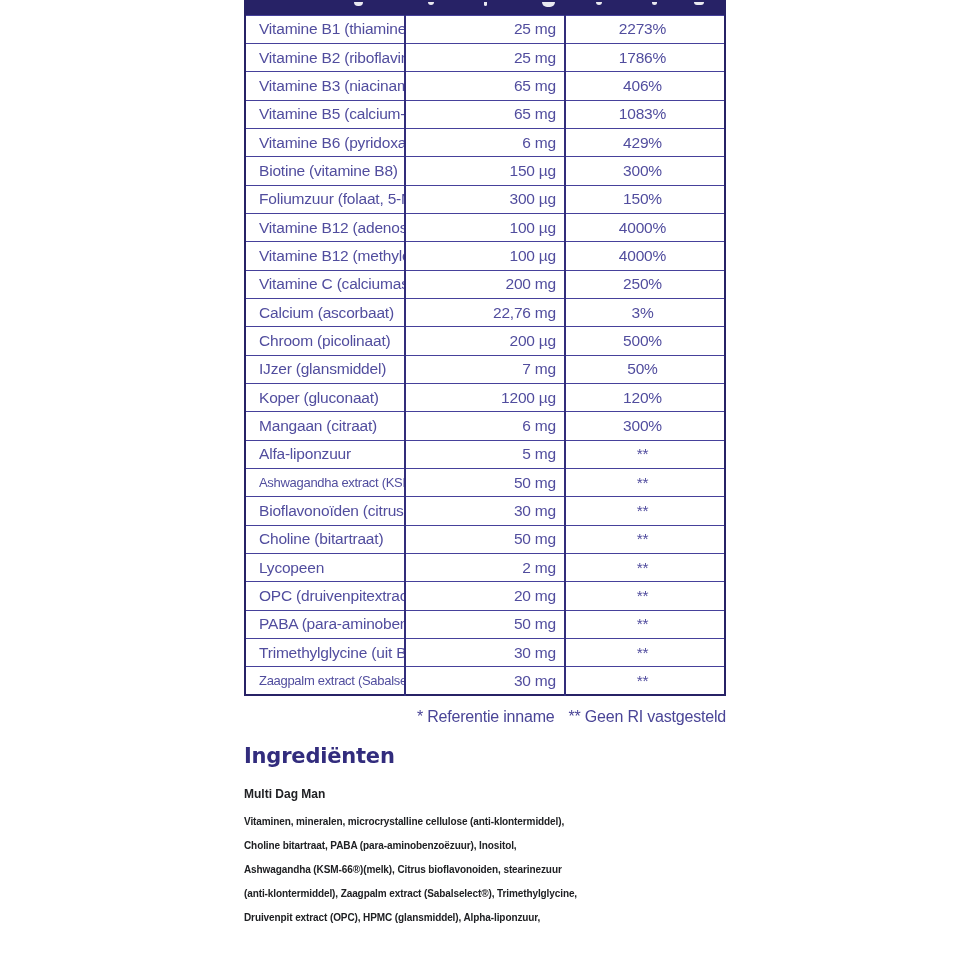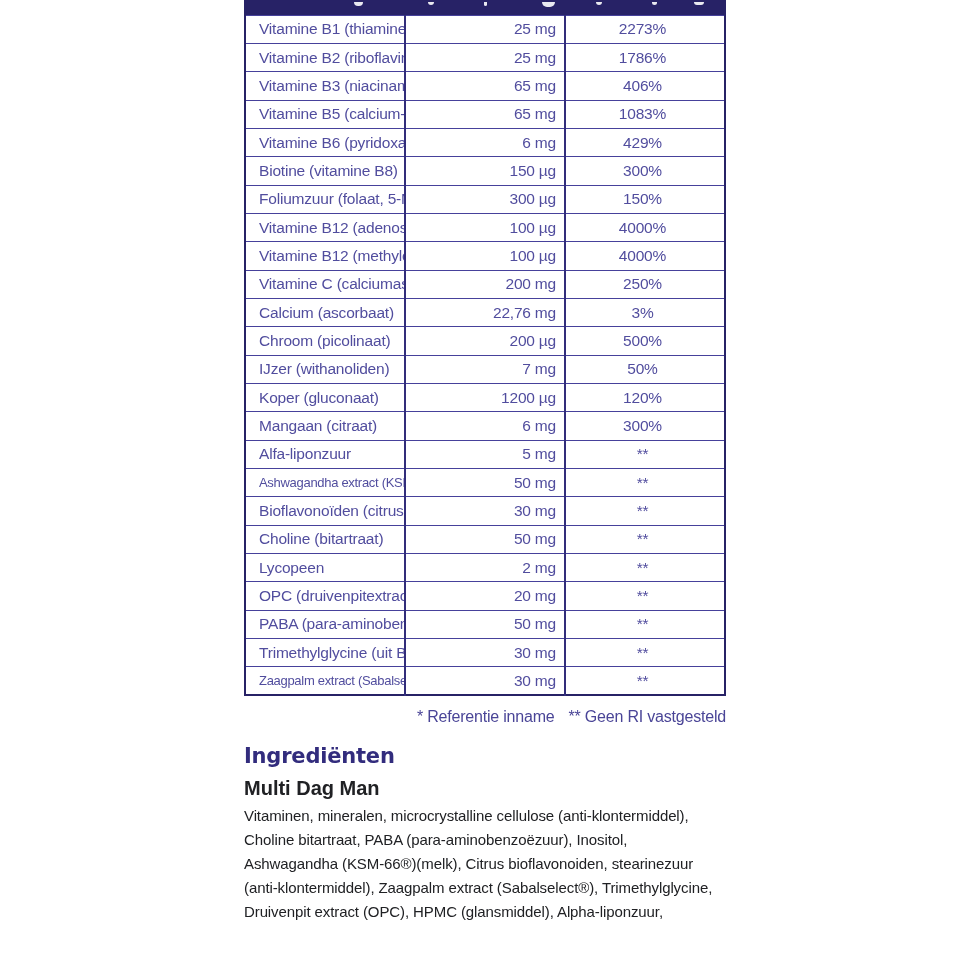--- a/index.html
+++ b/index.html
@@ -72,33 +72,34 @@
   .ing-heading{
     margin-top:15px;
     font-family:"DejaVu Sans","Liberation Sans",sans-serif;
     font-weight:bold;
     font-size:21px;
     line-height:26px;
     color:var(--heading);
     letter-spacing:-0.2px;
   }
   .ing-sub{
-    margin-top:11px;
+    margin-top:17px;
     font-weight:bold;
-    font-size:20px;
+    font-size:12px;
     line-height:17px;
     color:var(--body);
   }
   .ing-lines{margin-top:7px;}
   .ing-line{
-    font-size:15px;
+    font-size:10px;
     line-height:24px;
     color:var(--body);
     white-space:nowrap;
     letter-spacing:-0.1px;
+    font-weight:bold;
   }
 </style>
 </head>
 <body>
 
 <div class="page">
   <div class="content">
 
     <table class="supp">
       <thead>
@@ -182,21 +183,21 @@
         <td class="cell ri">3%</td>
       </tr>
 
       <tr>
         <td class="cell name">Chroom (picolinaat)</td>
         <td class="cell amt">200 µg</td>
         <td class="cell ri">500%</td>
       </tr>
 
       <tr>
-        <td class="cell name">IJzer (withanoliden)</td>
+        <td class="cell name">IJzer (glansmiddel)</td>
         <td class="cell amt">7 mg</td>
         <td class="cell ri">50%</td>
       </tr>
 
       <tr>
         <td class="cell name">Koper (gluconaat)</td>
         <td class="cell amt">1200 µg</td>
         <td class="cell ri">120%</td>
       </tr>
 

